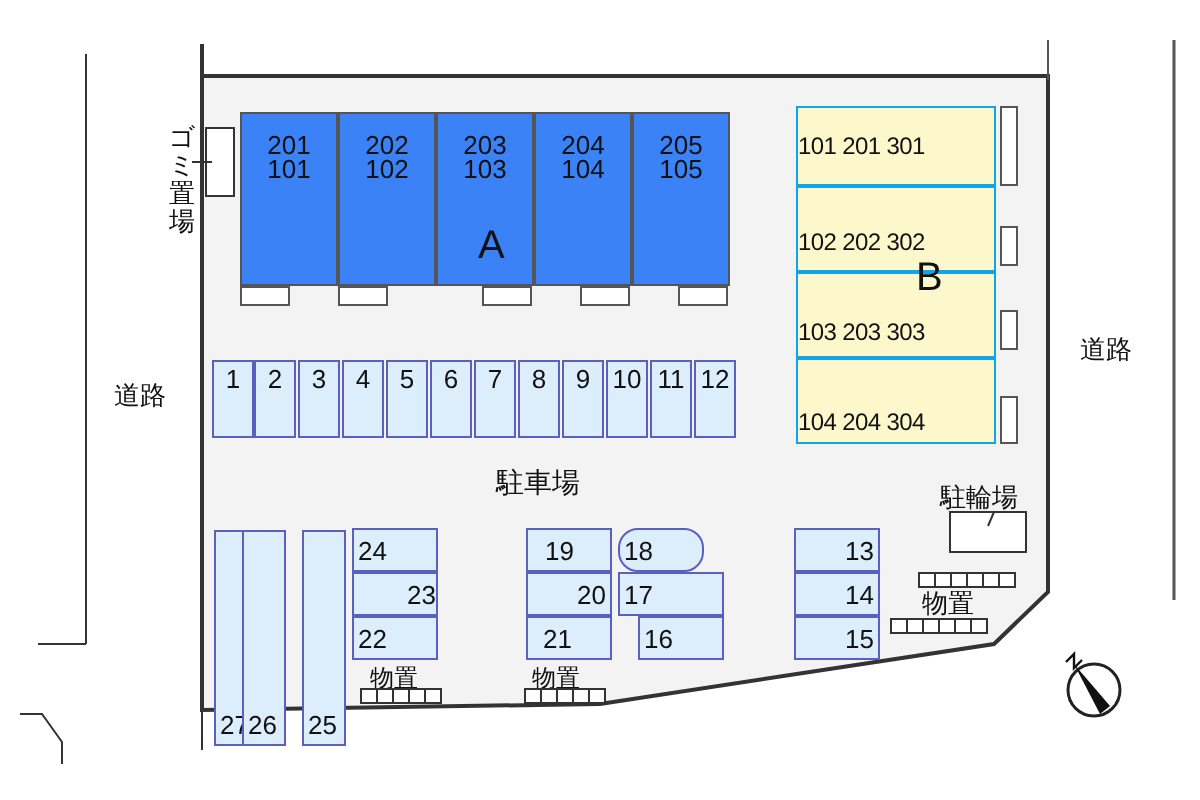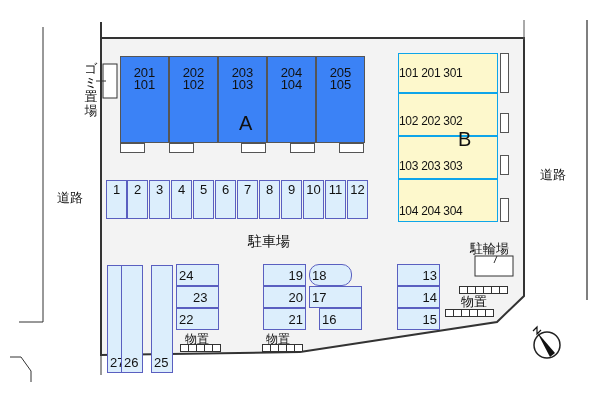--- a/index.html
+++ b/index.html
@@ -139,26 +139,26 @@
     <span>27</span>
   </div>
 <div class="park v" style="left:121px;">
     <span>26</span>
   </div>
 <div class="park v" style="left:151px;">
     <span>25</span>
   </div>
 
 <div class="park h" style="left:176px; top:264px; width:43px; padding-left:2px;">24</div>
-<div class="park h" style="left:176px; top:286px; width:43px; padding-left:16px;">23</div>
+<div class="park h" style="left:176px; top:286px; width:43px; padding-left:16px;text-align:right;">23</div>
 <div class="park h" style="left:176px; top:308px; width:43px; padding-left:2px;">22</div>
 
-<div class="park h" style="left:263px; top:264px; width:43px; text-align:right; padding-right:2px;">19</div>
+<div class="park h" style="left:263px; top:264px; width:43px; text-align:right; padding-right:18px;">19</div>
 <div class="park h" style="left:263px; top:286px; width:43px; text-align:right; padding-right:2px;">20</div>
-<div class="park h" style="left:263px; top:308px; width:43px; text-align:right; padding-right:2px;">21</div>
+<div class="park h" style="left:263px; top:308px; width:43px; text-align:right; padding-right:19px;">21</div>
 
 <div class="park h" style="left:309px; top:264px; width:43px; padding-left:2px;border-radius:10px;">18</div>
 <div class="park h" style="left:309px; top:286px; width:53px; padding-left:2px;">17</div>
 <div class="park h" style="left:319px; top:308px; width:43px; padding-left:2px;">16</div>
 
 <div class="park h" style="left:397px; top:264px; width:43px; text-align:right; padding-right:2px;">13</div>
 <div class="park h" style="left:397px; top:286px; width:43px; text-align:right; padding-right:2px;">14</div>
 <div class="park h" style="left:397px; top:308px; width:43px; text-align:right; padding-right:2px;">15</div>
 
 <div class="label" style="left:185px; top:331px; font-size:12px;">物置</div>

